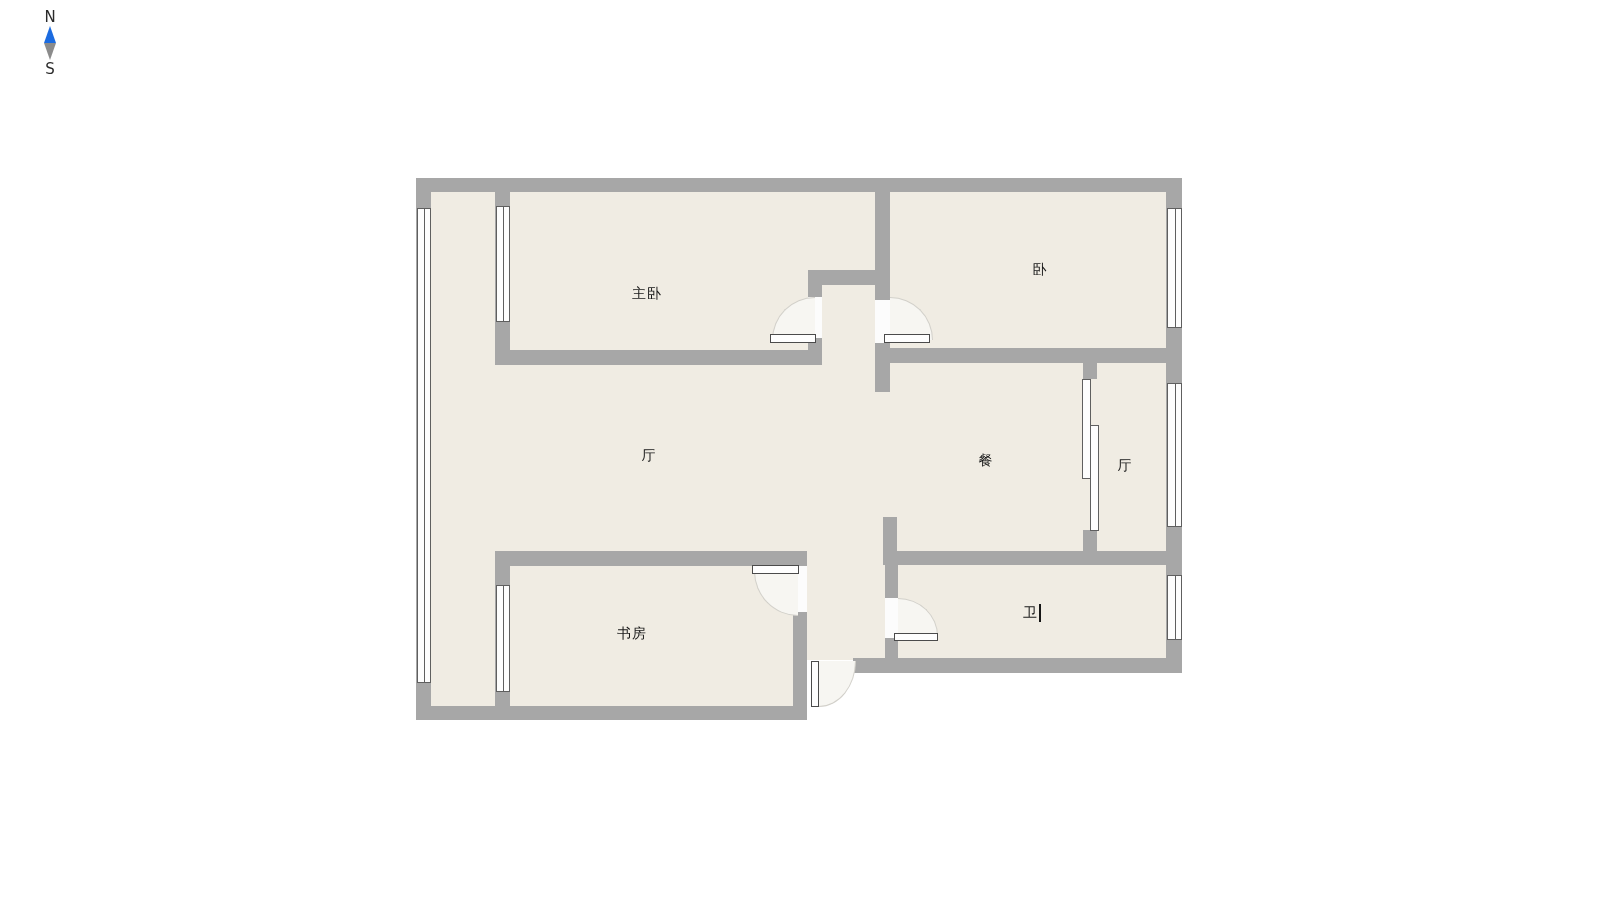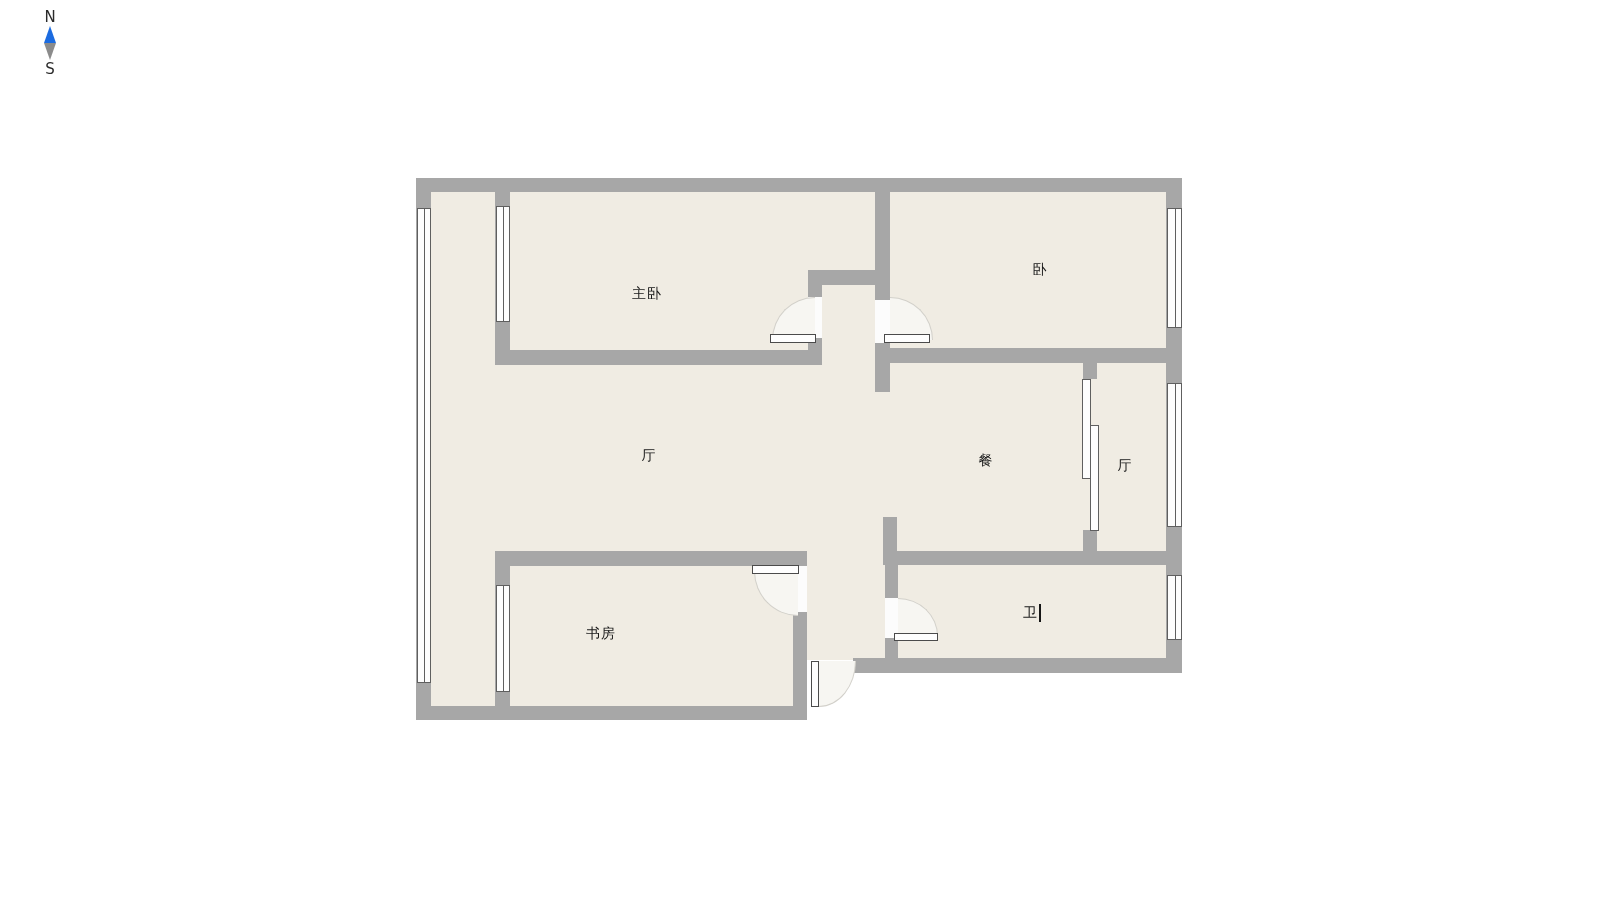--- a/index.html
+++ b/index.html
@@ -98,18 +98,18 @@
   <div class="leaf" style="left:894px;top:633px;width:44px;height:8px;"></div>
 
   <div class="disc br" style="left:819px;top:661px;width:37px;height:46px;"></div>
   <div class="leaf" style="left:811px;top:661px;width:8px;height:46px;"></div>
 
   <div class="room-label" style="left:627px;top:294px;margin-left:20px;">主卧</div>
   <div class="room-label" style="left:1040px;top:270px;">卧</div>
   <div class="room-label" style="left:649px;top:456px;">厅</div>
   <div class="room-label" style="left:986px;top:461px;">餐</div>
   <div class="room-label" style="left:1125px;top:466px;">厅</div>
-  <div class="room-label" style="left:601px;top:634px;">书房</div>
+  <div class="room-label" style="left:632px;top:634px;">书房</div>
   <div class="room-label" style="left:1032px;top:613px;">
     <span>卫</span><span class="text-cursor"></span>
   </div>
 
 </div>
 
 </body></html>

